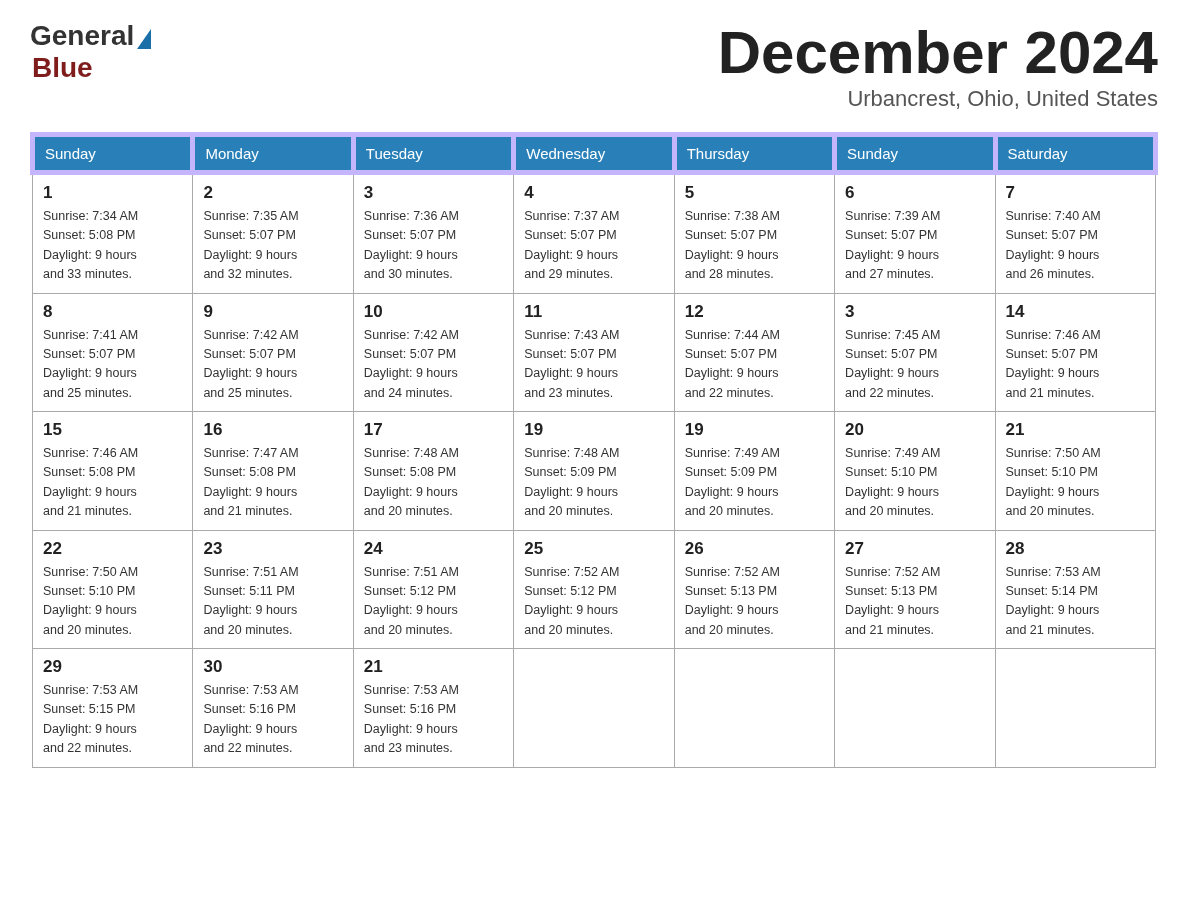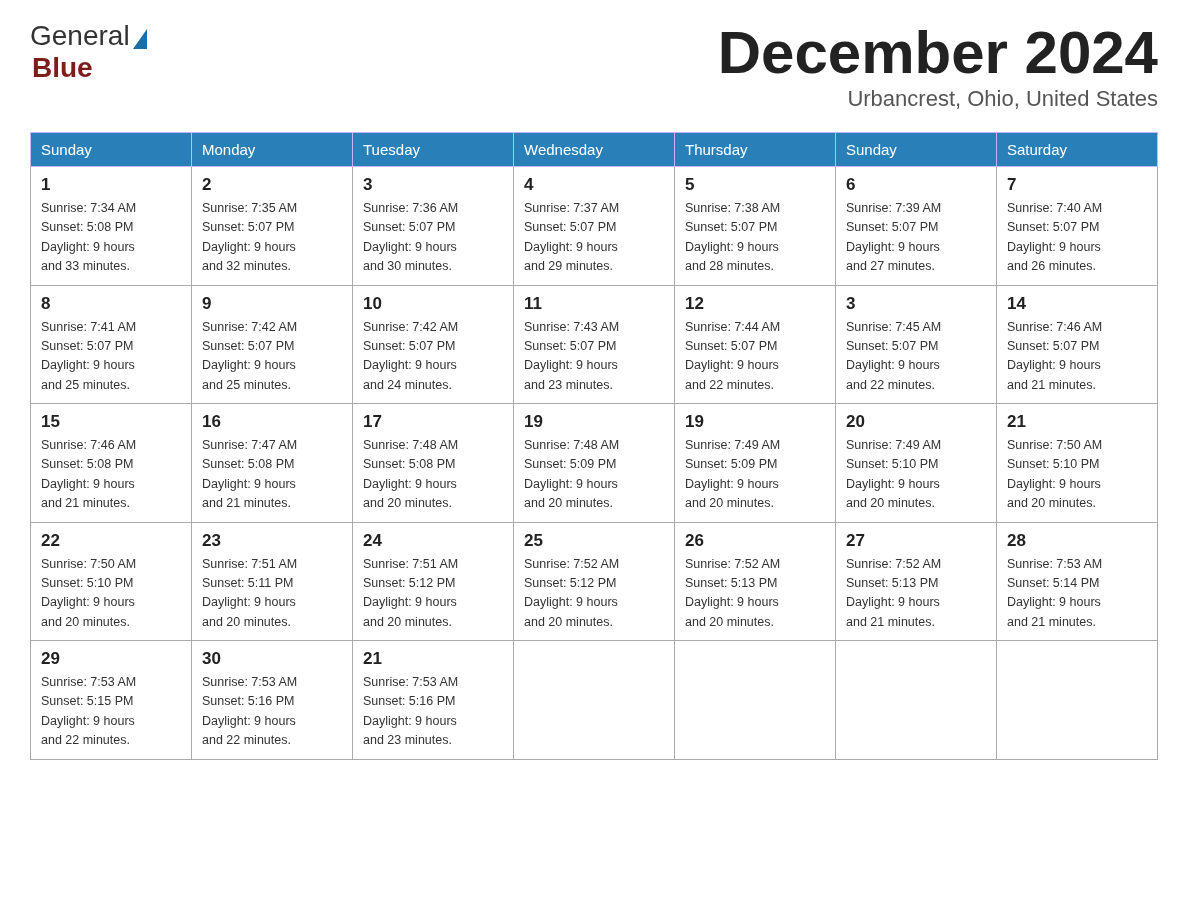--- a/index.html
+++ b/index.html
@@ -20,21 +20,21 @@
       display: flex;
       flex-direction: column;
       align-items: flex-start;
     }
     .logo-top {
       display: flex;
       align-items: center;
     }
     .logo-general {
       font-size: 28px;
-      font-weight: normal;
+      font-weight: bold;
       color: #333;
     }
     .logo-triangle {
       width: 0;
       height: 0;
       border-left: 14px solid transparent;
       border-bottom: 20px solid #1a6fa8;
       margin-left: 3px;
       margin-top: 5px;
     }
@@ -62,21 +62,21 @@
       width: 100%;
       border-collapse: collapse;
     }
     .calendar-table th {
       background-color: #2980b9;
       color: white;
       font-size: 15px;
       font-weight: normal;
       padding: 8px 10px;
       text-align: left;
-      border: 1px solid #c4b5fd;
+      border: 5px solid #c4b5fd;
     }
     .calendar-table td {
       vertical-align: top;
       padding: 8px 10px;
       border: 1px solid #aaa;
       width: calc(100% / 7);
       height: 110px;
     }
     .day-number {
       font-size: 17px;

